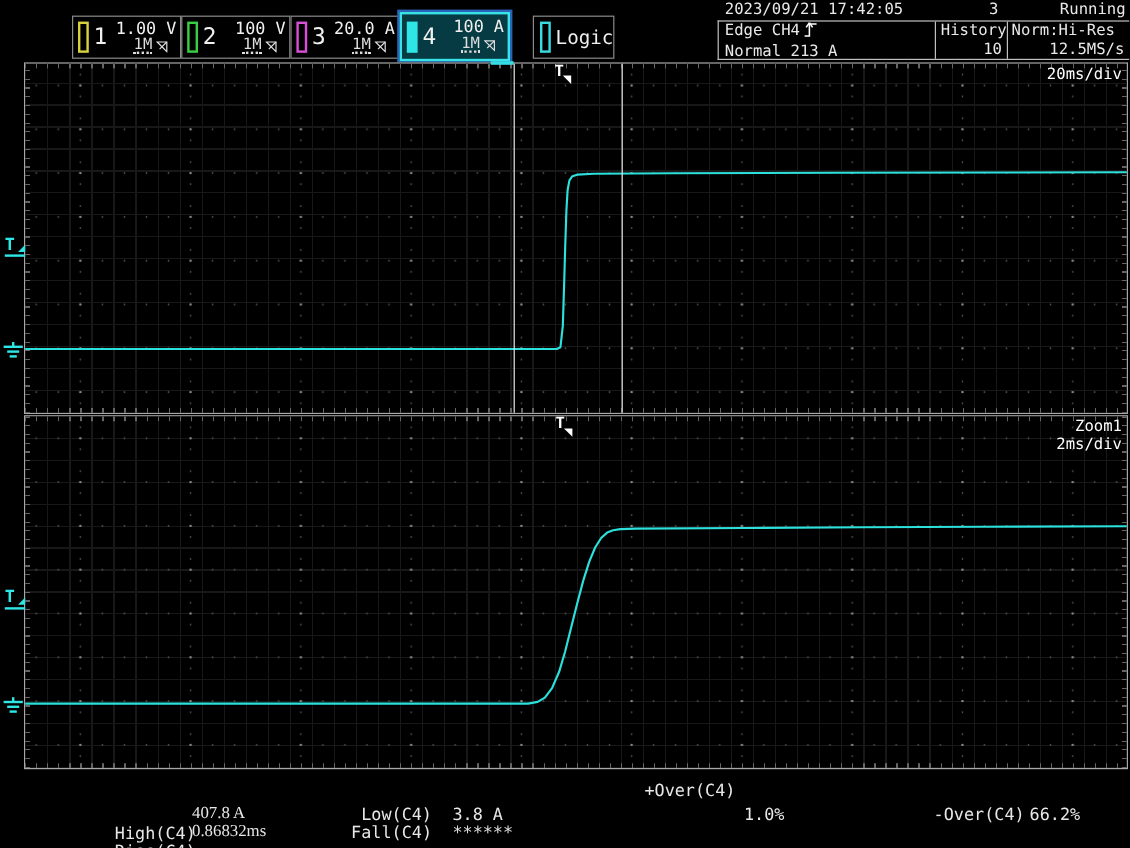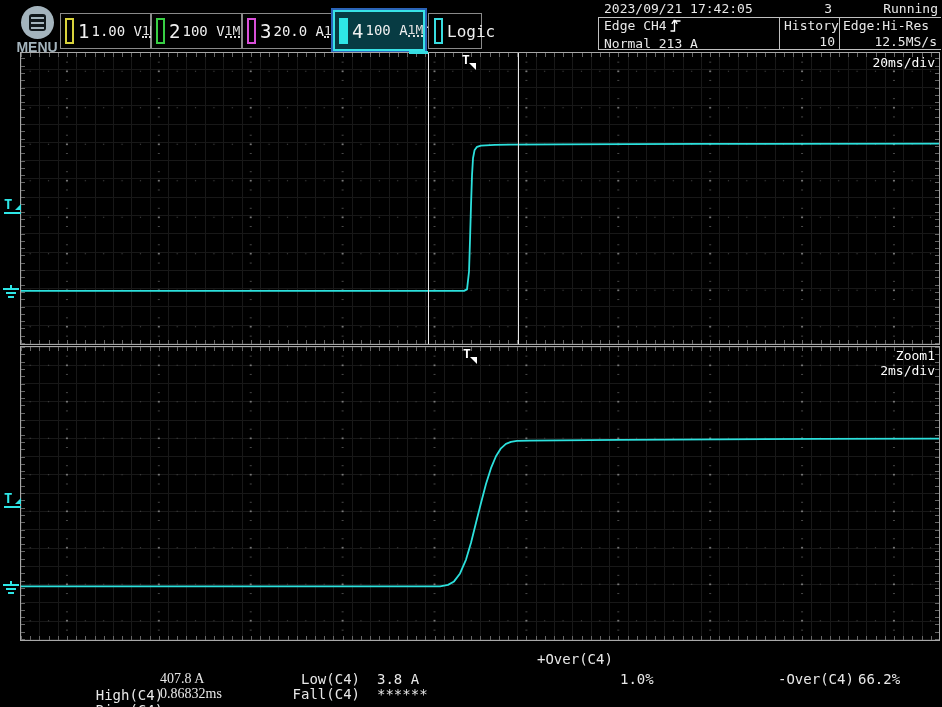--- a/index.html
+++ b/index.html
@@ -16,21 +16,21 @@
   .menu-circle .bars { position:absolute; left:8px; top:8px; width:17px; height:17px;
     background:#11181c; border-radius:3px; }
   .menu-circle .bars i { display:block; height:2px; background:#a4b4bd; margin:3px 2px 0 2px; }
   .menu-label { position:absolute; left:0px; top:37px; width:58px; text-align:center;
     font-family:"Liberation Sans", sans-serif; font-weight:bold; font-size:14px; color:#a4b4bd; }
   
   .chbox { position:absolute; top:13px; height:36px; border:1px solid #8a8a8a;
     display:flex; align-items:center; padding:2px 3px 2px 4px; background:#000; cursor:pointer; }
   .chbox .bracket { width:9px; height:26px; border:2px solid; margin-right:4px; flex:none; }
   .chbox .num { font-size:19px; color:#f0f0f0; margin-right:2px; }
-  .chbox .stack { flex:1; display:flex; align-items:flex-end;justify-content:space-between; }
+  .chbox .stack { flex:1; display:flex; flex-direction:column; align-items:flex-end;justify-content:space-between; }
   .chbox .val { font-size:14px; line-height:15px; color:#f0f0f0; white-space:pre; }
   .chbox .icons { display:flex; align-items:center; gap:3px; height:14px; margin-right:6px; }
   .imp { font-size:13px; line-height:9px; color:#ddd; border-bottom:2px dotted #ddd; padding-bottom:1px; }
   .probe { width:11px; height:10px; position:relative; }
   .probe svg { display:block; }
   .ch4box { top:10px; height:41px; background:#073b43; border:2px solid #38e2e6;
     box-shadow:0 0 0 2px #2a64b8; }
   .ch4box .bracket { border:none; background:#2ee6e6; }
   .logicbox { padding-left:5px; }
   .logicbox .bracket { border-color:#38dce0; }
@@ -104,30 +104,20 @@
   .m-mov-l { left:778px; top:671px; }
   .m-mov-v { left:858px; top:671px; }
   .mval { display:inline-block;font-family:Liberation Serif, serif; }
   .m-high .mval, .m-rise .mval { position:absolute; left:98px; top:0; }
 </style>
 </head>
 <body>
 
 <div class="screen">
 
-  <div class="menu-btn">
-    <div class="menu-circle">
-      <div class="bars">
-          <i></i>
-          <i></i>
-          <i></i>
-        </div>
-    </div>
-    <div class="menu-label">MENU</div>
-  </div>
 
   <div class="chbox" style="left:60px; width:91px;">
     <div class="bracket" style="border-color: rgb(216, 210, 60);"></div>
     <div class="num">1</div>
     <div class="stack">
       <div class="val">1.00 V</div>
       <div class="icons">
         <span class="imp">1M</span>
         <span class="probe">
             <svg width="11" height="10" viewBox="0 0 11 10">
@@ -183,21 +173,21 @@
         <span class="probe">
             <svg width="11" height="10" viewBox="0 0 11 10">
               <path d="M1 1 h8 v8 z" fill="none" stroke="#ddd" stroke-width="1"></path>
               <path d="M9 1 L3 7" stroke="#ddd" stroke-width="1"></path>
             </svg>
           </span>
       </div>
     </div>
   </div>
 
-  <div class="chbox logicbox" style="left:428px; width:54px;">
+  <div class="chbox logicbox" style="left:444px; width:68px;">
     <div class="bracket" style="border-color: rgb(56, 220, 224);"></div>
     <div class="label">Logic</div>
   </div>
 
   <div class="inforow">
     <span class="datetime">2023/09/21 17:42:05</span>
     <span class="acq-count">3</span>
     <span class="run-state">Running</span>
   </div>
 
@@ -207,21 +197,21 @@
               <polyline points="0.5,12 4.5,12 4.5,2 10.5,2" fill="none" stroke="#fff" stroke-width="1.3"></polyline>
               <path d="M4.5 1 L1.8 4.8 M4.5 1 L7.2 4.8" stroke="#fff" stroke-width="1.3" fill="none"></path>
             </svg></span></div>
       <div>Normal 213 A</div>
     </div>
     <div class="ibox hist">
       <div>History</div>
       <div class="r">10</div>
     </div>
     <div class="ibox acqm">
-      <div>Edge:Hi-Res</div>
+      <div>Norm:Hi-Res</div>
       <div class="r">12.5MS/s</div>
     </div>
   </div>
 
   <div class="win win-main">
     <div class="grid"></div>
     <div class="ticks-top"></div>
       <div class="ticks-bottom"></div>
     <div class="ticks-left"></div>
       <div class="ticks-right"></div>

